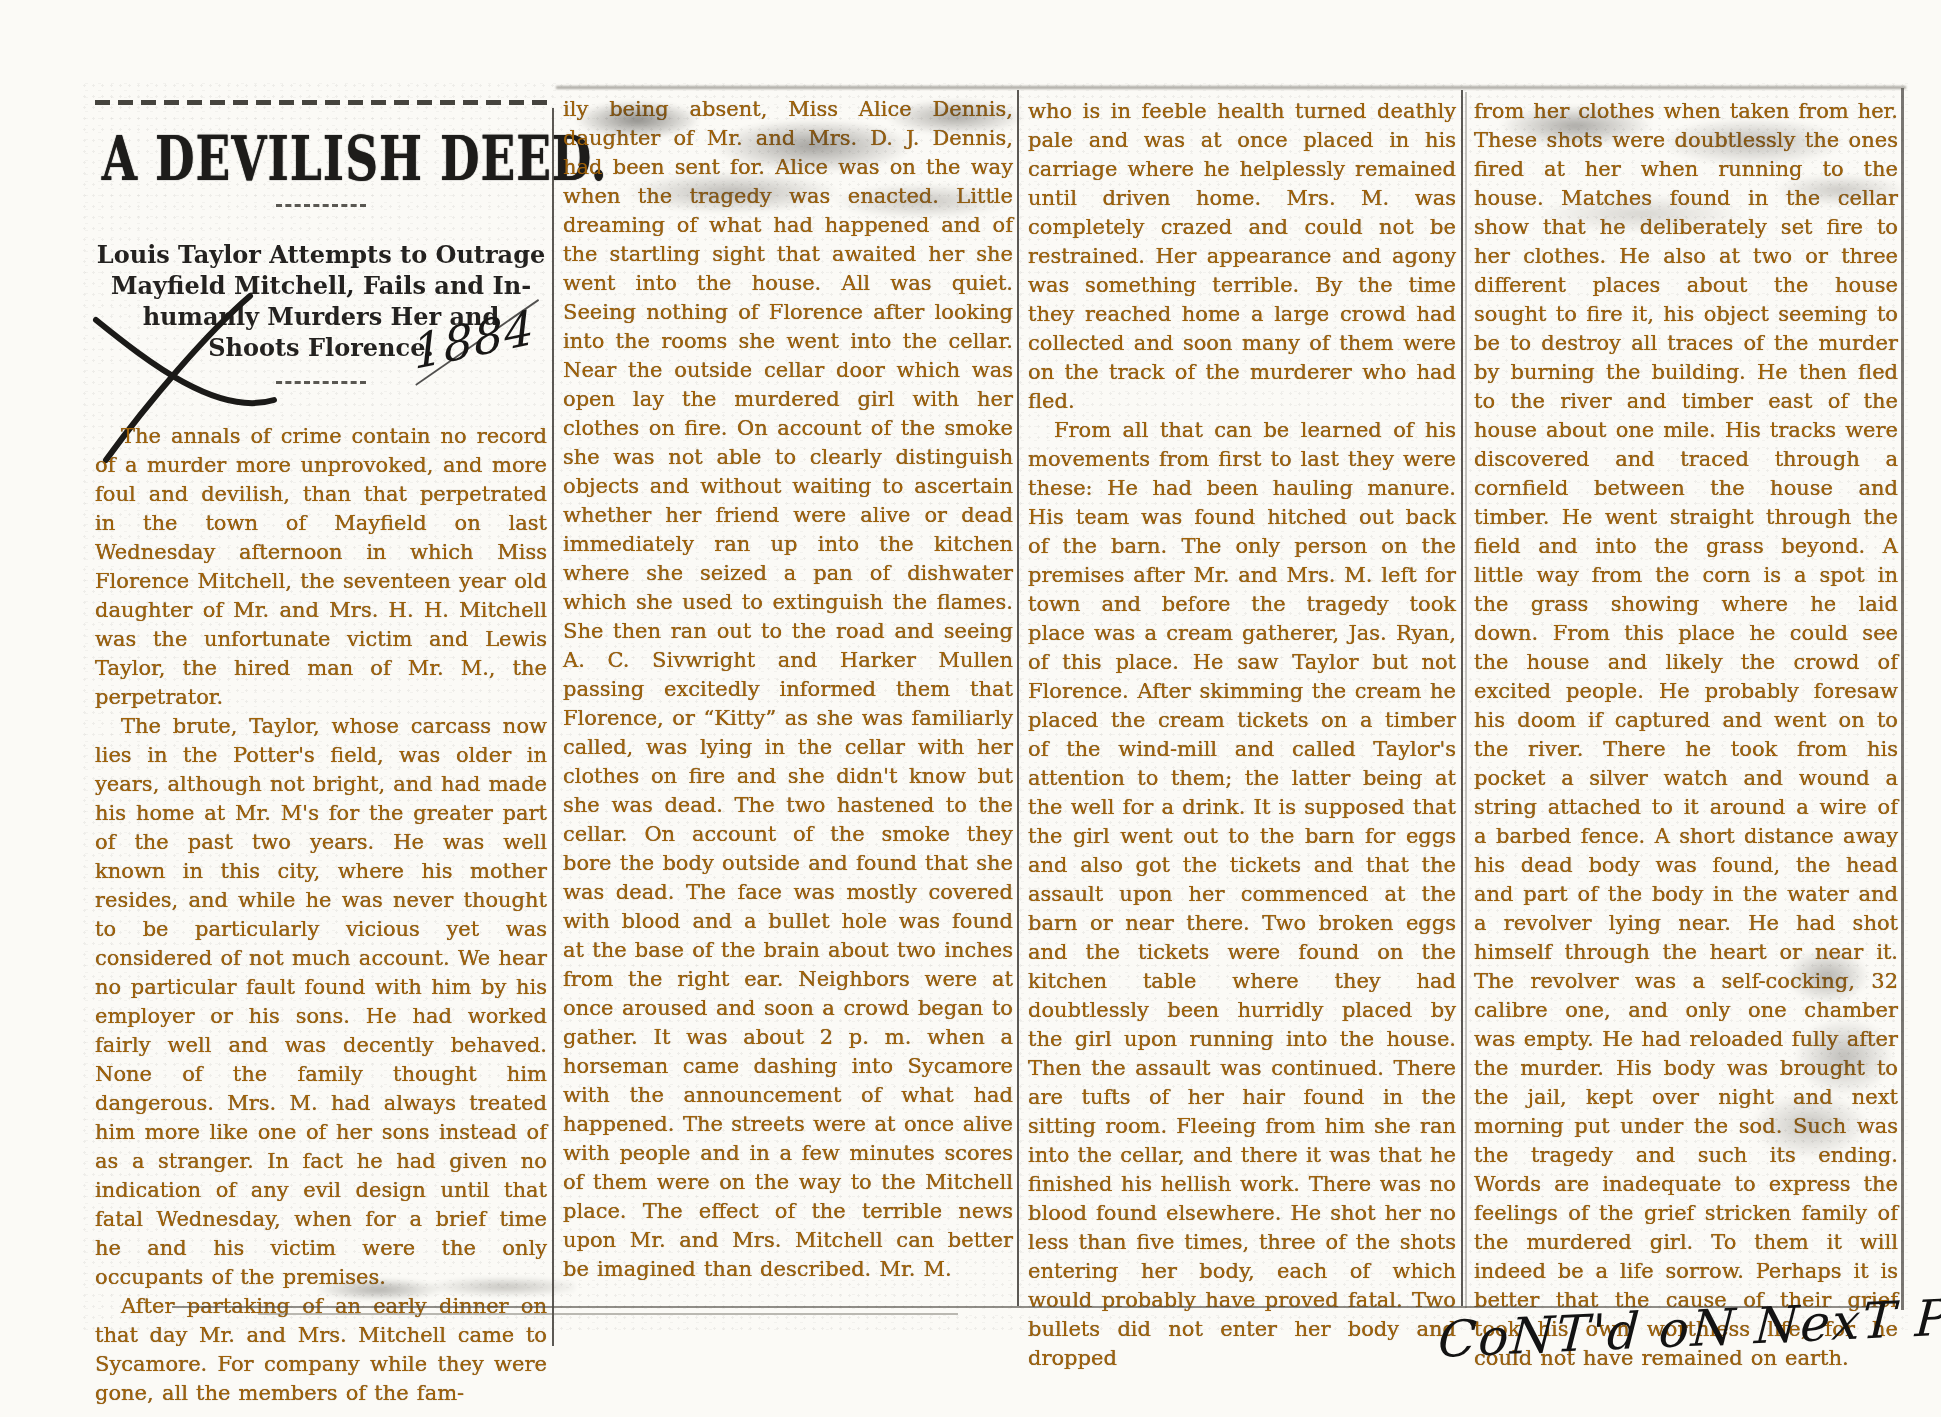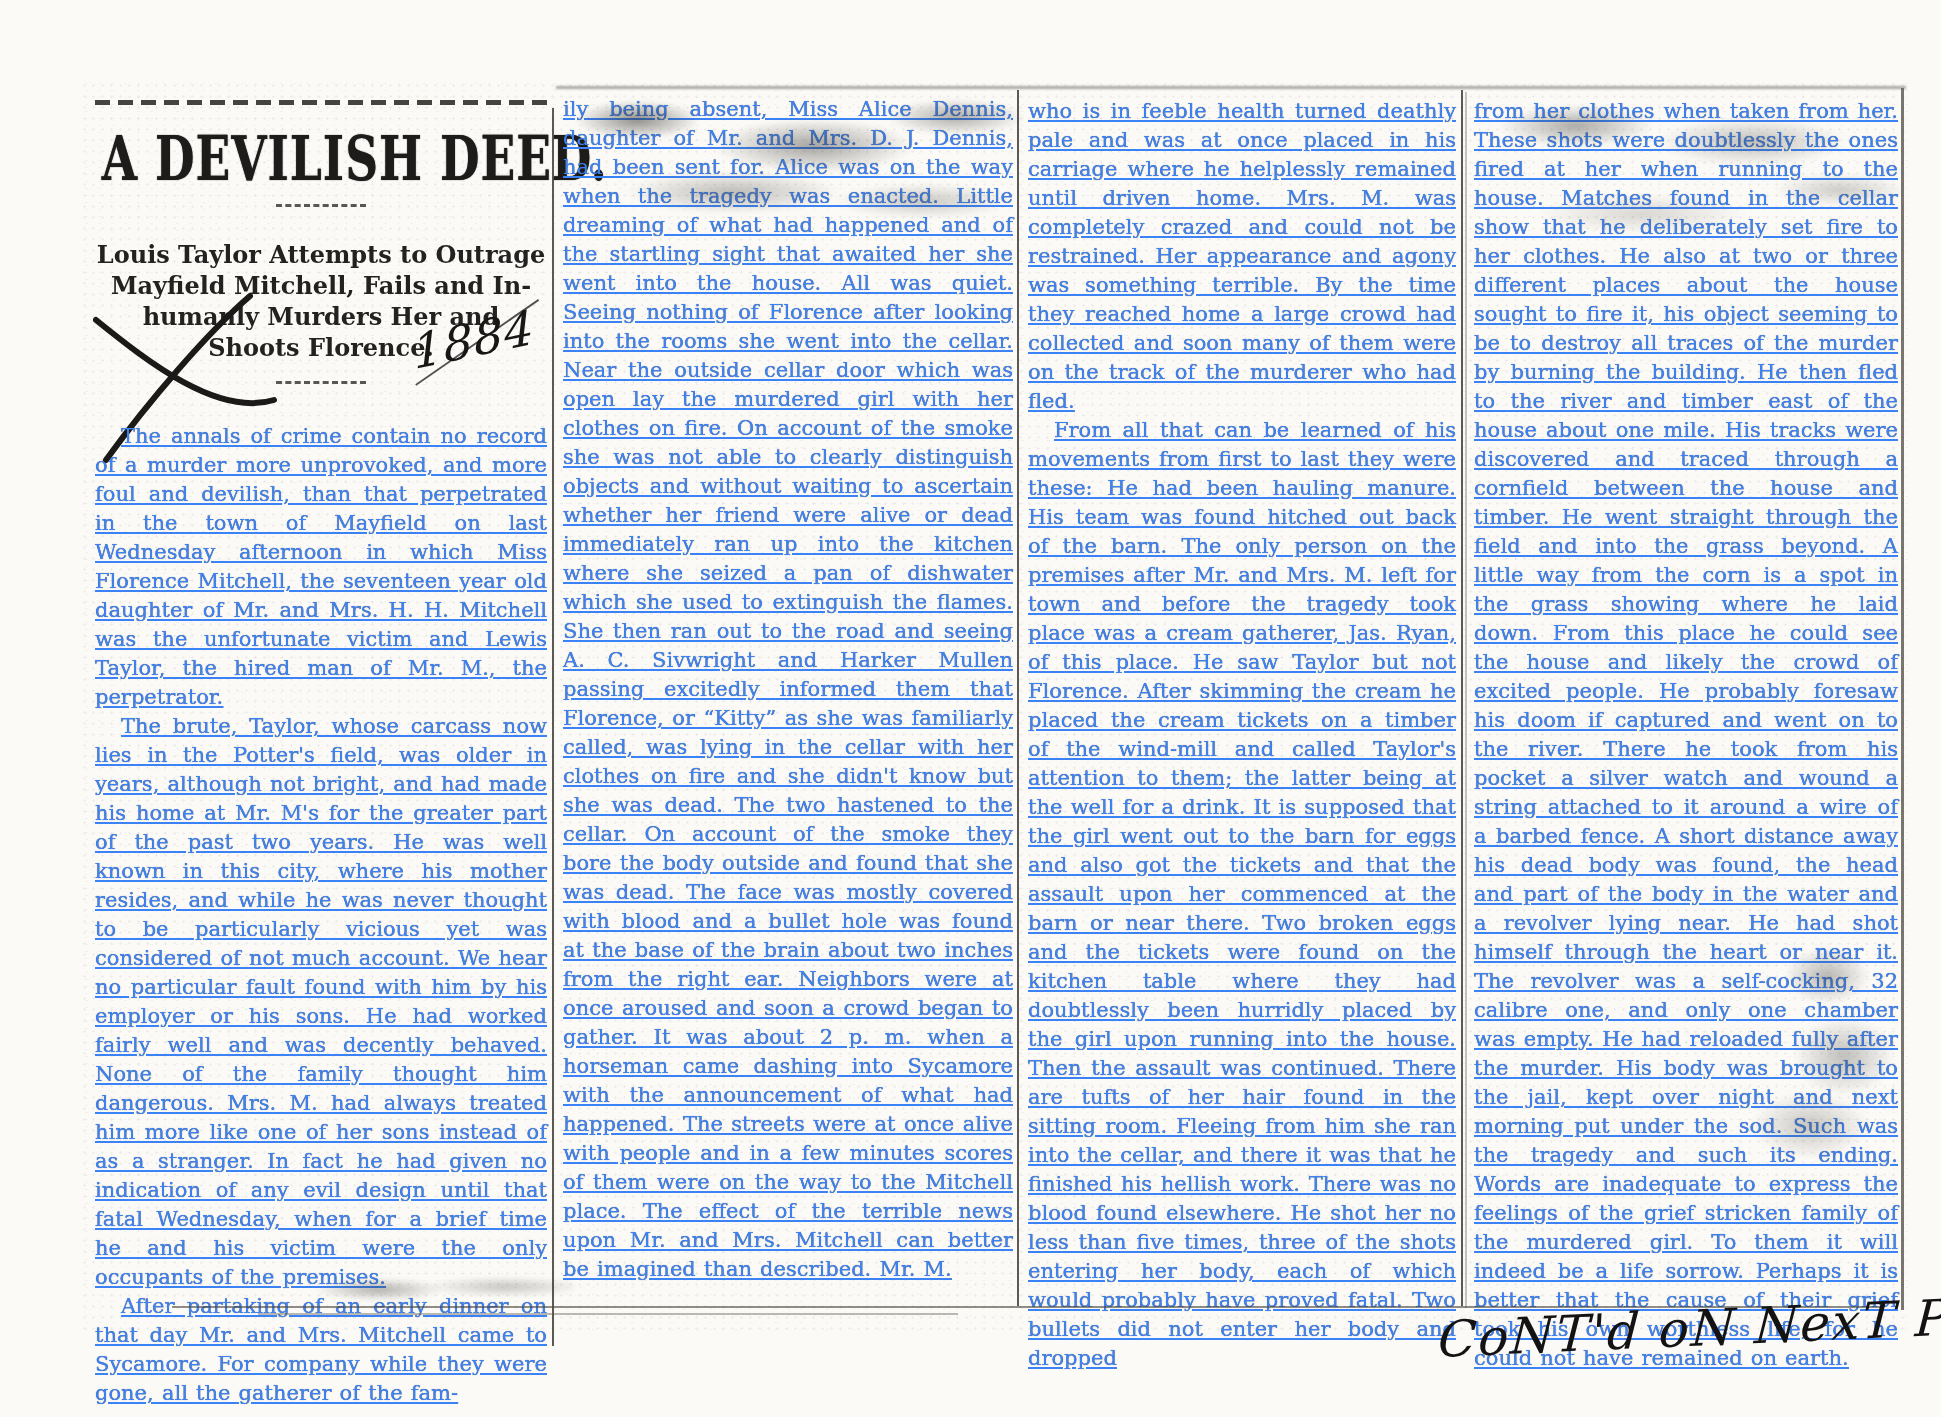--- a/index.html
+++ b/index.html
@@ -9,25 +9,24 @@
     font-family:"DejaVu Serif", serif;
   }
   .speckle{
     position:absolute; left:80px; top:80px; width:1830px; height:1250px;
     background-image:radial-gradient(rgba(20,20,20,.055) 1px, transparent 1.3px);
     background-size:9px 11px; pointer-events:none;
   }
   .speckle.b{background-size:13px 7px; opacity:.7;}
   
   .col{
-    position:absolute; text-align:justify; color:#3b82f6;
+    position:absolute; text-align:justify; color:#a16207;
     font-size:21px; line-height:29px;
     text-shadow:0 0 0.7px rgba(45,42,40,.85);
     word-spacing:1.5px;
-    text-decoration:underline;
   }
   .col p{margin:0;}
   .col p.indent{text-indent:26px;}
   .col p + p{margin-top:0;}
   
   .head-block{position:absolute; left:95px; top:100px; width:452px; color:#1d1c1a;}
   .dash-rule-top{
     height:5px;
     background:repeating-linear-gradient(90deg,#27251f 0 15px, rgba(0,0,0,0) 15px 23px);
     opacity:.85; filter:blur(.4px);
@@ -125,21 +124,21 @@
 
   <svg class="x-mark" viewBox="0 0 230 190">
     <path d="M28 178 C 70 120, 130 50, 172 14" stroke="#1b1a18" stroke-width="6" fill="none" stroke-linecap="round"></path>
     <path d="M18 38 C 70 80, 140 135, 196 118" stroke="#1b1a18" stroke-width="6" fill="none" stroke-linecap="round"></path>
   </svg>
   <div class="year-note">1884</div>
 
   <div class="col col1">
     <p class="indent">The annals of crime contain no record of a murder more unprovoked, and more foul and devilish, than that perpetrated in the town of Mayfield on last Wednesday afternoon in which Miss Florence Mitchell, the seventeen year old daughter of Mr. and Mrs. H. H. Mitchell was the unfortunate victim and Lewis Taylor, the hired man of Mr. M., the perpetrator.</p>
     <p class="indent">The brute, Taylor, whose carcass now lies in the Potter's field, was older in years, although not bright, and had made his home at Mr. M's for the greater part of the past two years. He was well known in this city, where his mother resides, and while he was never thought to be particularly vicious yet was considered of not much account. We hear no particular fault found with him by his employer or his sons. He had worked fairly well and was decently behaved. None of the family thought him dangerous. Mrs. M. had always treated him more like one of her sons instead of as a stranger. In fact he had given no indication of any evil design until that fatal Wednesday, when for a brief time he and his victim were the only occupants of the premises.</p>
-    <p class="indent">After partaking of an early dinner on that day Mr. and Mrs. Mitchell came to Sycamore. For company while they were gone, all the gatherer of the fam-</p>
+    <p class="indent">After partaking of an early dinner on that day Mr. and Mrs. Mitchell came to Sycamore. For company while they were gone, all the members of the fam-</p>
   </div>
 
   <div class="col col2">
     <p>ily being absent, Miss Alice Dennis, daughter of Mr. and Mrs. D. J. Dennis, had been sent for. Alice was on the way when the tragedy was enacted. Little dreaming of what had happened and of the startling sight that awaited her she went into the house. All was quiet. Seeing nothing of Florence after looking into the rooms she went into the cellar. Near the outside cellar door which was open lay the murdered girl with her clothes on fire. On account of the smoke she was not able to clearly distinguish objects and without waiting to ascertain whether her friend were alive or dead immediately ran up into the kitchen where she seized a pan of dishwater which she used to extinguish the flames. She then ran out to the road and seeing A. C. Sivwright and Harker Mullen passing excitedly informed them that Florence, or “Kitty” as she was familiarly called, was lying in the cellar with her clothes on fire and she didn't know but she was dead. The two hastened to the cellar. On account of the smoke they bore the body outside and found that she was dead. The face was mostly covered with blood and a bullet hole was found at the base of the brain about two inches from the right ear. Neighbors were at once aroused and soon a crowd began to gather. It was about 2 p. m. when a horseman came dashing into Sycamore with the announcement of what had happened. The streets were at once alive with people and in a few minutes scores of them were on the way to the Mitchell place. The effect of the terrible news upon Mr. and Mrs. Mitchell can better be imagined than described. Mr. M.</p>
   </div>
 
   <div class="col col3">
     <p>who is in feeble health turned deathly pale and was at once placed in his carriage where he helplessly remained until driven home. Mrs. M. was completely crazed and could not be restrained. Her appearance and agony was something terrible. By the time they reached home a large crowd had collected and soon many of them were on the track of the murderer who had fled.</p>
     <p class="indent">From all that can be learned of his movements from first to last they were these: He had been hauling manure. His team was found hitched out back of the barn. The only person on the premises after Mr. and Mrs. M. left for town and before the tragedy took place was a cream gatherer, Jas. Ryan, of this place. He saw Taylor but not Florence. After skimming the cream he placed the cream tickets on a timber of the wind-mill and called Taylor's attention to them; the latter being at the well for a drink. It is supposed that the girl went out to the barn for eggs and also got the tickets and that the assault upon her commenced at the barn or near there. Two broken eggs and the tickets were found on the kitchen table where they had doubtlessly been hurridly placed by the girl upon running into the house. Then the assault was continued. There are tufts of her hair found in the sitting room. Fleeing from him she ran into the cellar, and there it was that he finished his hellish work. There was no blood found elsewhere. He shot her no less than five times, three of the shots entering her body, each of which would probably have proved fatal. Two bullets did not enter her body and dropped</p>
   </div>

